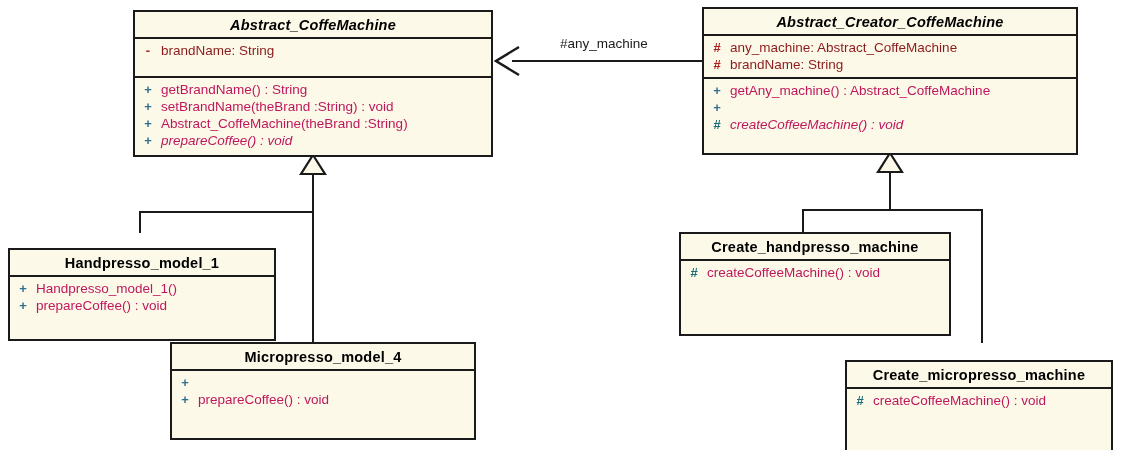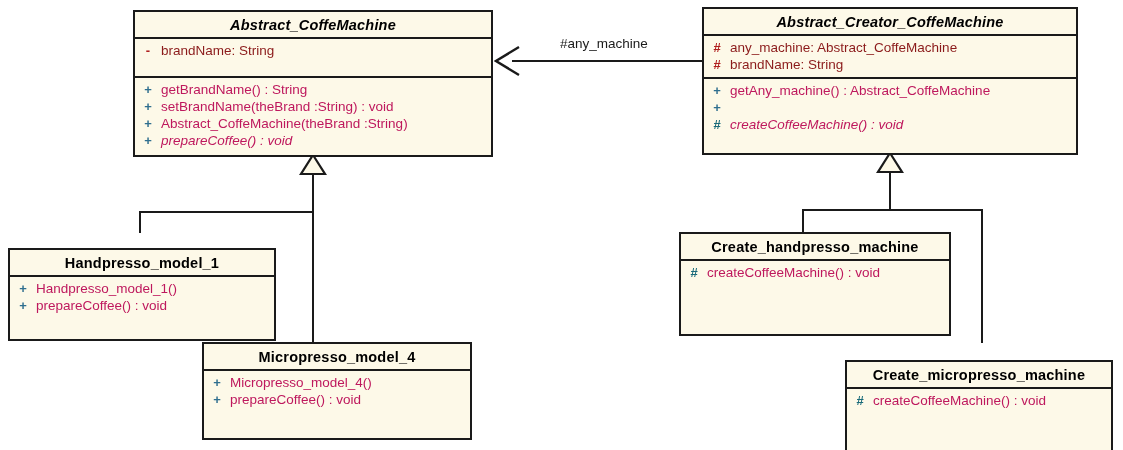--- a/index.html
+++ b/index.html
@@ -188,27 +188,26 @@
         <span class="uml-vis vis-plus">+</span>
         <span class="method-text">Handpresso_model_1()</span>
       </div>
       <div class="uml-row">
         <span class="uml-vis vis-plus">+</span>
         <span class="method-text">prepareCoffee() : void</span>
       </div>
     </div>
   </div>
 
-  <div class="uml-class" id="cls-micropresso" style="left:170px; top:342px; width:270px; height:98px;margin-left:32px;">
+  <div class="uml-class" id="cls-micropresso" style="left:170px; top:342px; width:306px; height:98px;">
     <div class="uml-title">Micropresso_model_4</div>
     <div class="uml-sep"></div>
     <div class="uml-compartment">
       <div class="uml-row">
         <span class="uml-vis vis-plus">+</span>
-        <span class="method-text">Micropresso_model_4()</span>
       </div>
       <div class="uml-row">
         <span class="uml-vis vis-plus">+</span>
         <span class="method-text">prepareCoffee() : void</span>
       </div>
     </div>
   </div>
 
   <div class="uml-class" id="cls-create-handpresso" style="left:679px; top:232px; width:272px; height:104px;">
     <div class="uml-title">Create_handpresso_machine</div>

